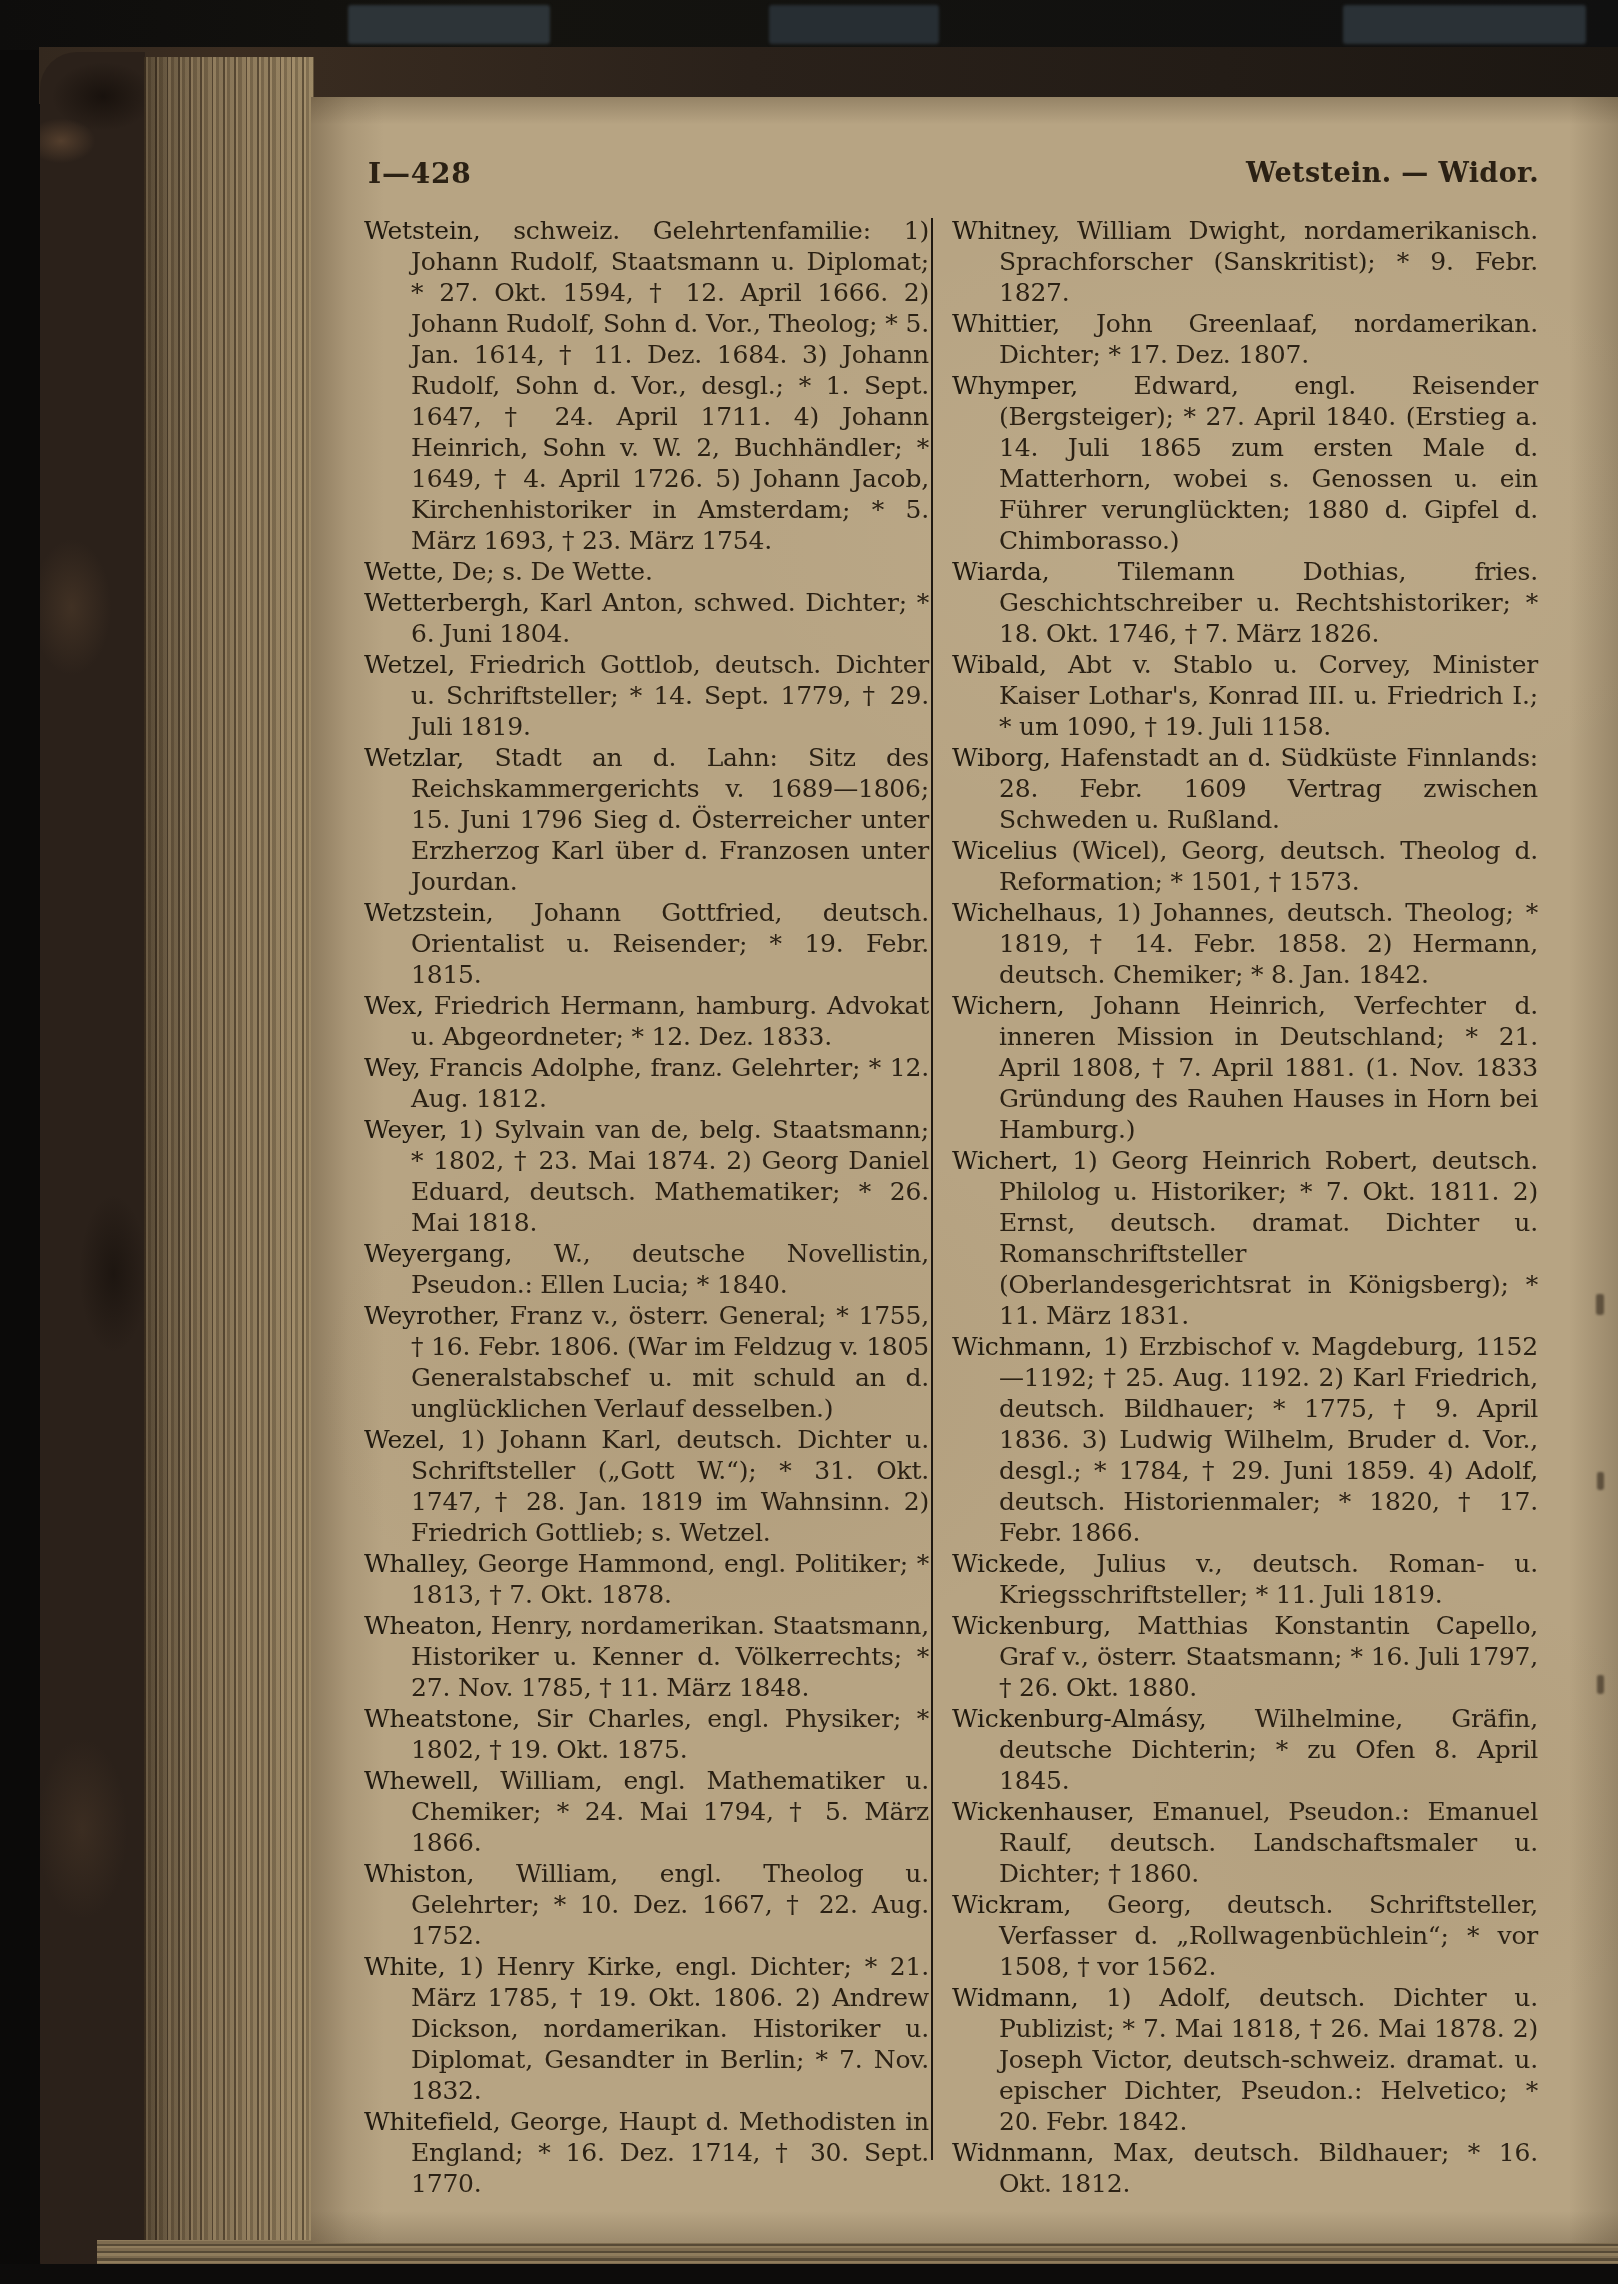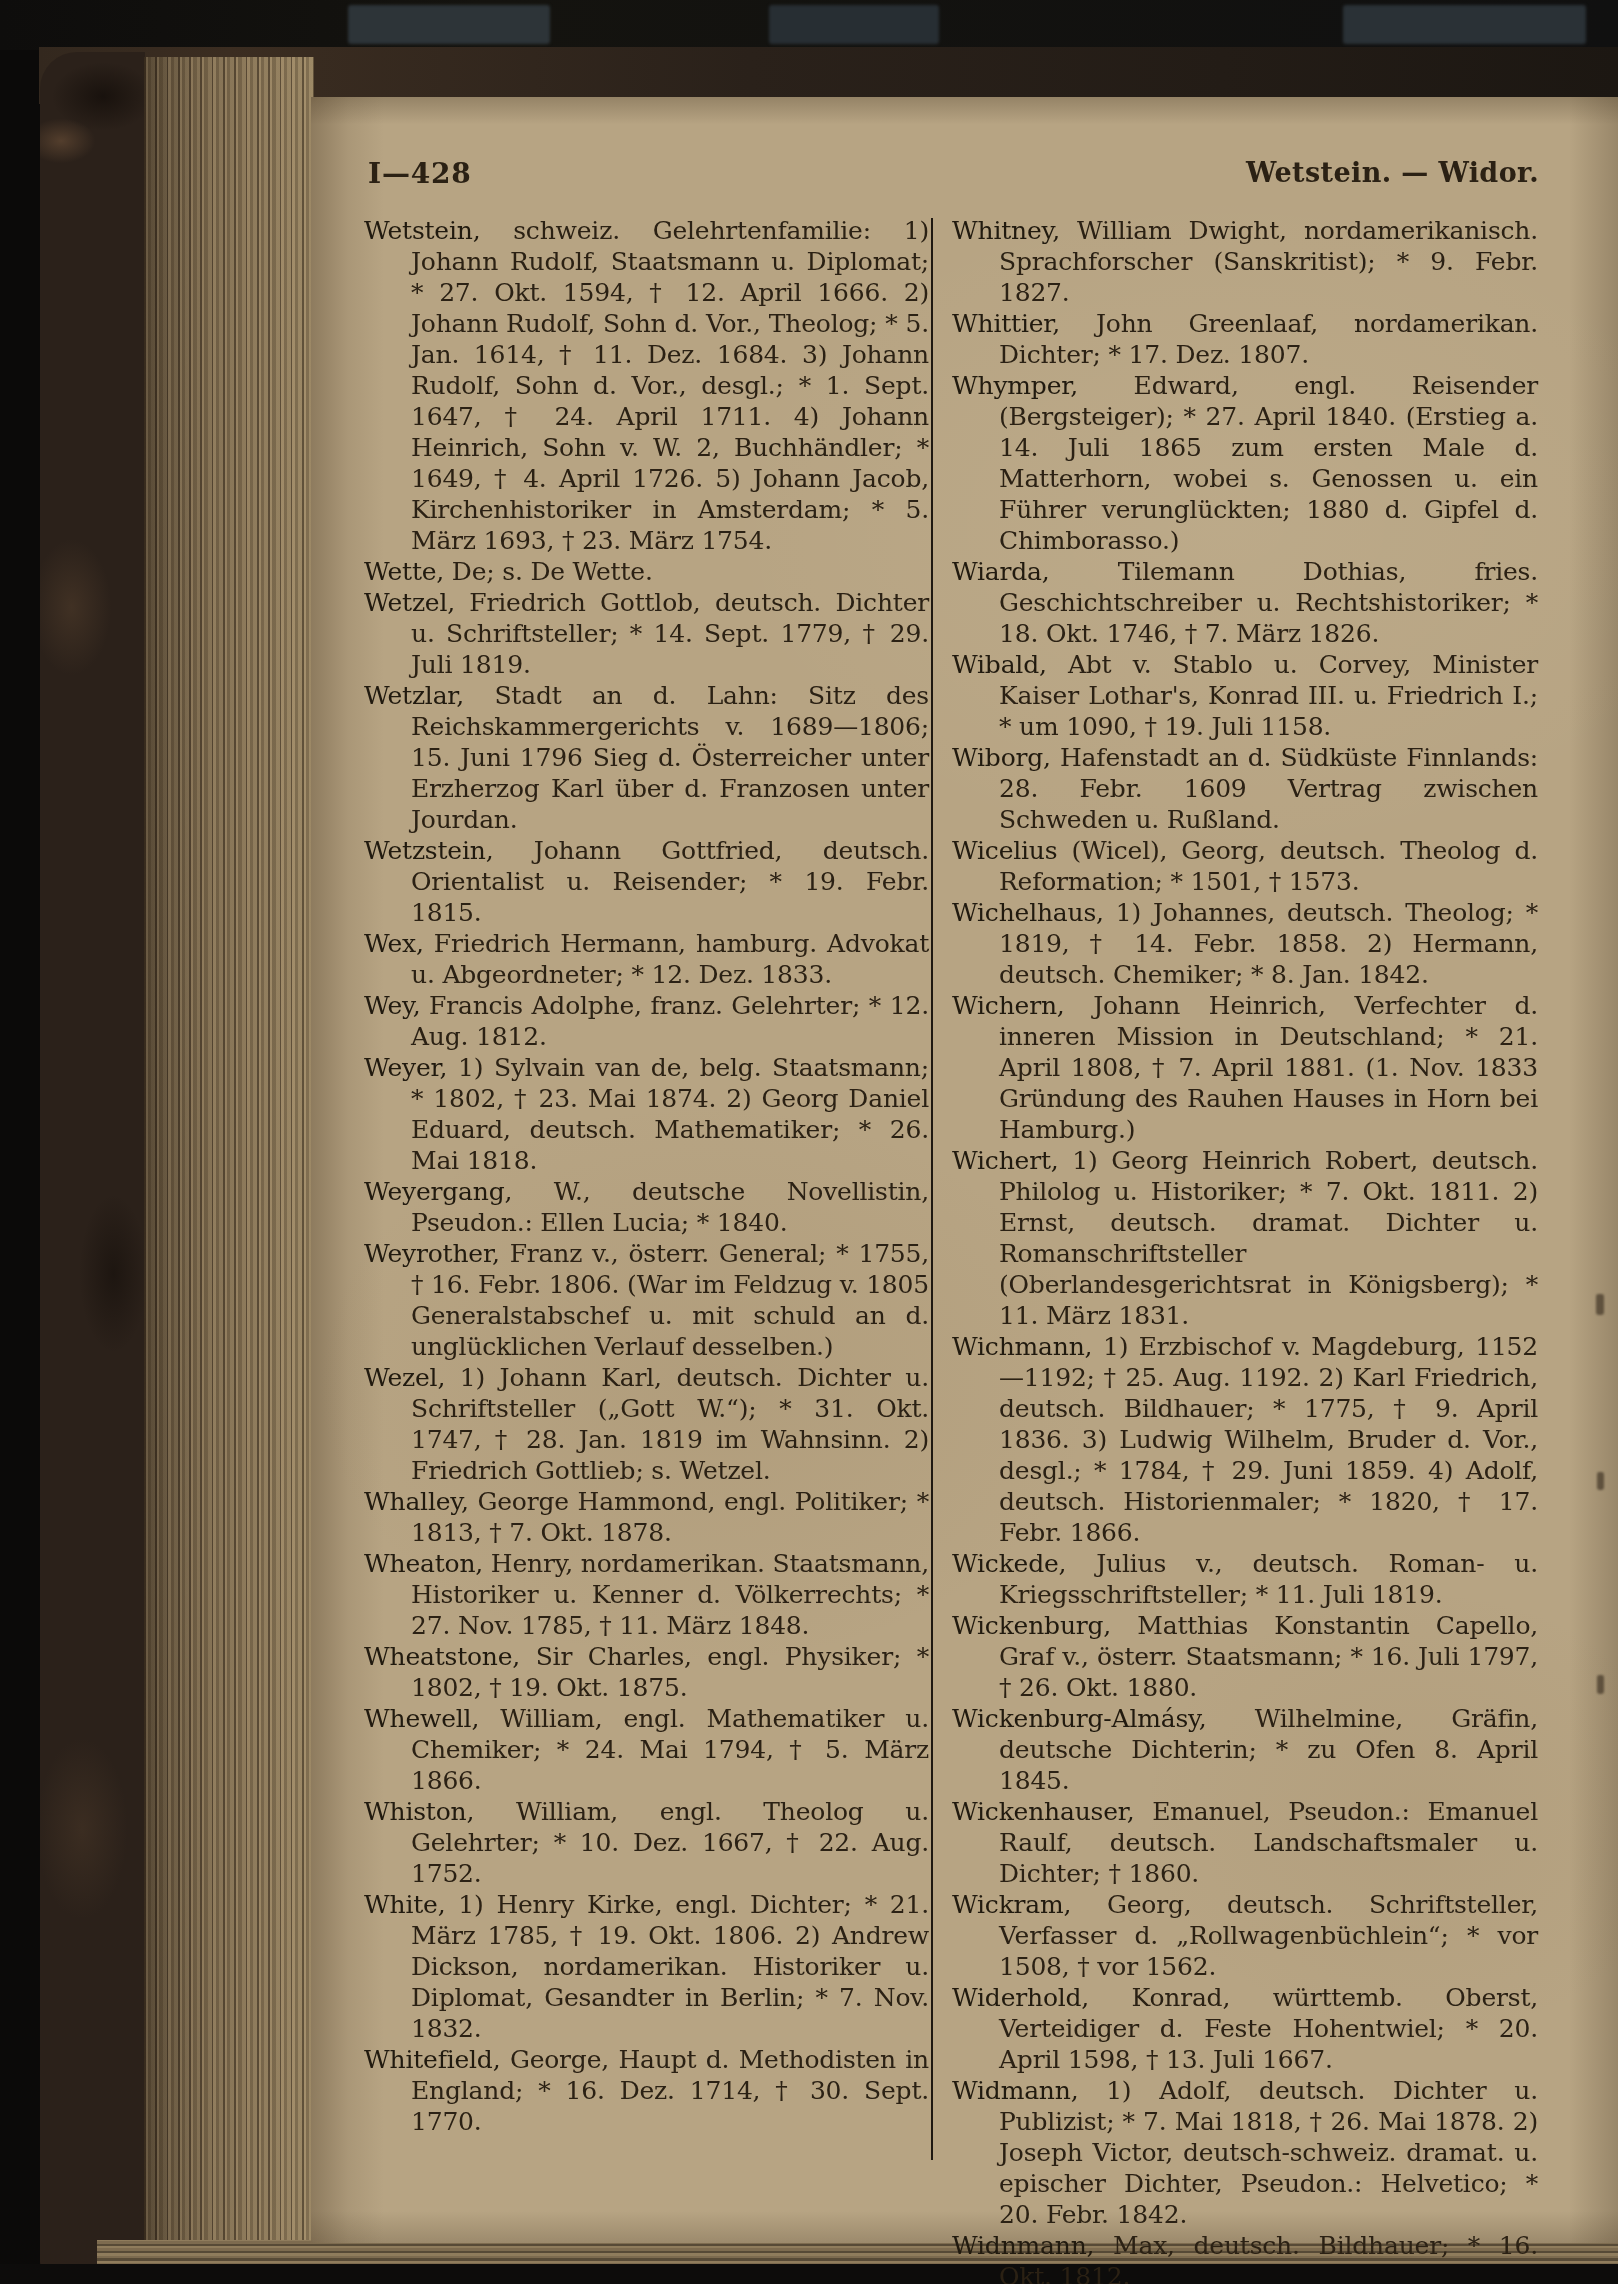--- a/index.html
+++ b/index.html
@@ -108,20 +108,21 @@
     <span class="page-number">I—428</span>
     <span class="running-title">Wetstein. — Widor.</span>
   </div>
 
   <div class="divider"></div>
 
   <div class="columns">
     <div class="col col-left" id="left-col">
         <p class="entry"><b>Wetstein, </b><span>schweiz. Gelehrtenfamilie: 1) Johann Rudolf, Staatsmann u. Diplomat; * 27. Okt. 1594, † 12. April 1666. 2) Johann Rudolf, Sohn d. Vor., Theolog; * 5. Jan. 1614, † 11. Dez. 1684. 3) Johann Rudolf, Sohn d. Vor., desgl.; * 1. Sept. 1647, † 24. April 1711. 4) Johann Heinrich, Sohn v. W. 2, Buchhändler; * 1649, † 4. April 1726. 5) Johann Jacob, Kirchenhistoriker in Amsterdam; * 5. März 1693, † 23. März 1754.</span></p>
         <p class="entry"><b>Wette, </b><span>De; s. De Wette.</span></p>
+        <p class="entry"><b>Wetterbergh, </b><span>Karl Anton, schwed. Dichter; * 6. Juni 1804.</span></p>
         <p class="entry"><b>Wetzel, </b><span>Friedrich Gottlob, deutsch. Dichter u. Schriftsteller; * 14. Sept. 1779, † 29. Juli 1819.</span></p>
         <p class="entry"><b>Wetzlar, </b><span>Stadt an d. Lahn: Sitz des Reichskammergerichts v. 1689—1806; 15. Juni 1796 Sieg d. Österreicher unter Erzherzog Karl über d. Franzosen unter Jourdan.</span></p>
         <p class="entry"><b>Wetzstein, </b><span>Johann Gottfried, deutsch. Orientalist u. Reisender; * 19. Febr. 1815.</span></p>
         <p class="entry"><b>Wex, </b><span>Friedrich Hermann, hamburg. Advokat u. Abgeordneter; * 12. Dez. 1833.</span></p>
         <p class="entry"><b>Wey, </b><span>Francis Adolphe, franz. Gelehrter; * 12. Aug. 1812.</span></p>
         <p class="entry"><b>Weyer, </b><span>1) Sylvain van de, belg. Staatsmann; * 1802, † 23. Mai 1874. 2) Georg Daniel Eduard, deutsch. Mathematiker; * 26. Mai 1818.</span></p>
         <p class="entry"><b>Weyergang, </b><span>W., deutsche Novellistin, Pseudon.: Ellen Lucia; * 1840.</span></p>
         <p class="entry"><b>Weyrother, </b><span>Franz v., österr. General; * 1755, † 16. Febr. 1806. (War im Feldzug v. 1805 Generalstabschef u. mit schuld an d. unglücklichen Verlauf desselben.)</span></p>
         <p class="entry"><b>Wezel, </b><span>1) Johann Karl, deutsch. Dichter u. Schriftsteller („Gott W.“); * 31. Okt. 1747, † 28. Jan. 1819 im Wahnsinn. 2) Friedrich Gottlieb; s. Wetzel.</span></p>
         <p class="entry"><b>Whalley, </b><span>George Hammond, engl. Politiker; * 1813, † 7. Okt. 1878.</span></p>
@@ -142,21 +143,20 @@
         <p class="entry"><b>Wicelius </b><span>(Wicel), Georg, deutsch. Theolog d. Reformation; * 1501, † 1573.</span></p>
         <p class="entry"><b>Wichelhaus, </b><span>1) Johannes, deutsch. Theolog; * 1819, † 14. Febr. 1858. 2) Hermann, deutsch. Chemiker; * 8. Jan. 1842.</span></p>
         <p class="entry"><b>Wichern, </b><span>Johann Heinrich, Verfechter d. inneren Mission in Deutschland; * 21. April 1808, † 7. April 1881. (1. Nov. 1833 Gründung des Rauhen Hauses in Horn bei Hamburg.)</span></p>
         <p class="entry"><b>Wichert, </b><span>1) Georg Heinrich Robert, deutsch. Philolog u. Historiker; * 7. Okt. 1811. 2) Ernst, deutsch. dramat. Dichter u. Romanschriftsteller (Oberlandesgerichtsrat in Königsberg); * 11. März 1831.</span></p>
         <p class="entry"><b>Wichmann, </b><span>1) Erzbischof v. Magdeburg, 1152—1192; † 25. Aug. 1192. 2) Karl Friedrich, deutsch. Bildhauer; * 1775, † 9. April 1836. 3) Ludwig Wilhelm, Bruder d. Vor., desgl.; * 1784, † 29. Juni 1859. 4) Adolf, deutsch. Historienmaler; * 1820, † 17. Febr. 1866.</span></p>
         <p class="entry"><b>Wickede, </b><span>Julius v., deutsch. Roman- u. Kriegsschriftsteller; * 11. Juli 1819.</span></p>
         <p class="entry"><b>Wickenburg, </b><span>Matthias Konstantin Capello, Graf v., österr. Staatsmann; * 16. Juli 1797, † 26. Okt. 1880.</span></p>
         <p class="entry"><b>Wickenburg-Almásy, </b><span>Wilhelmine, Gräfin, deutsche Dichterin; * zu Ofen 8. April 1845.</span></p>
         <p class="entry"><b>Wickenhauser, </b><span>Emanuel, Pseudon.: Emanuel Raulf, deutsch. Landschaftsmaler u. Dichter; † 1860.</span></p>
         <p class="entry"><b>Wickram, </b><span>Georg, deutsch. Schriftsteller, Verfasser d. „Rollwagenbüchlein“; * vor 1508, † vor 1562.</span></p>
-        <p class="entry"><b>Widerhold, </b><span>Konrad, württemb. Oberst, Verteidiger d. Feste Hohentwiel; * 20. April 1598, † 13. Juli 1667.</span></p>
         <p class="entry"><b>Widmann, </b><span>1) Adolf, deutsch. Dichter u. Publizist; * 7. Mai 1818, † 26. Mai 1878. 2) Joseph Victor, deutsch-schweiz. dramat. u. epischer Dichter, Pseudon.: Helvetico; * 20. Febr. 1842.</span></p>
         <p class="entry"><b>Widnmann, </b><span>Max, deutsch. Bildhauer; * 16. Okt. 1812.</span></p>
       </div>
   </div>
 
   <div class="smudge" style="left:1285px;top:1197px;width:8px;height:21px;"></div>
   <div class="smudge" style="left:1286px;top:1375px;width:6.5px;height:18px;"></div>
   <div class="smudge" style="left:1286px;top:1578px;width:7.3px;height:19.4px;"></div>
 </div>
 

